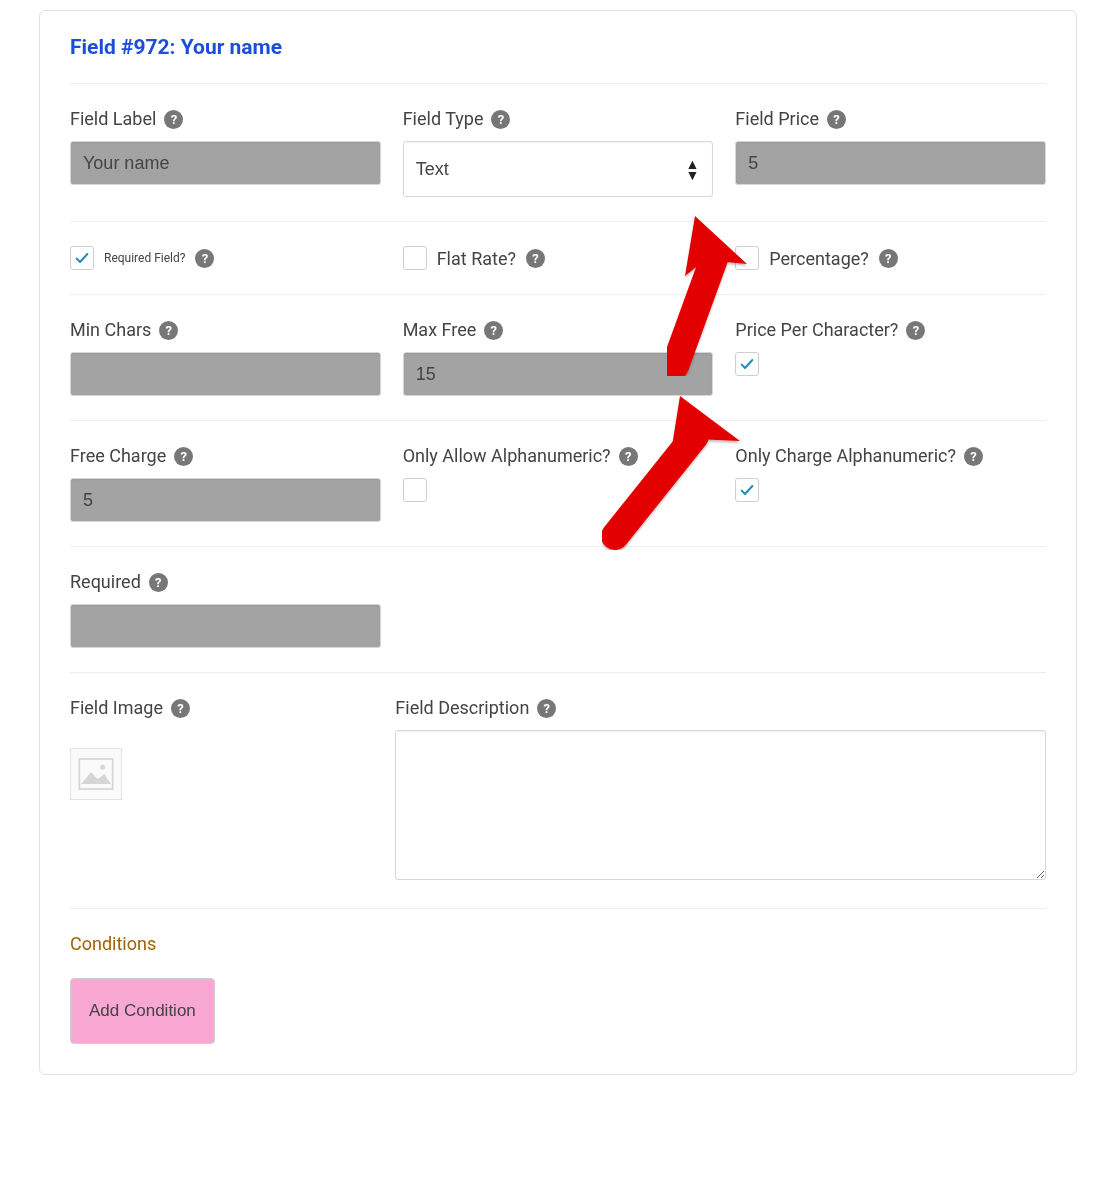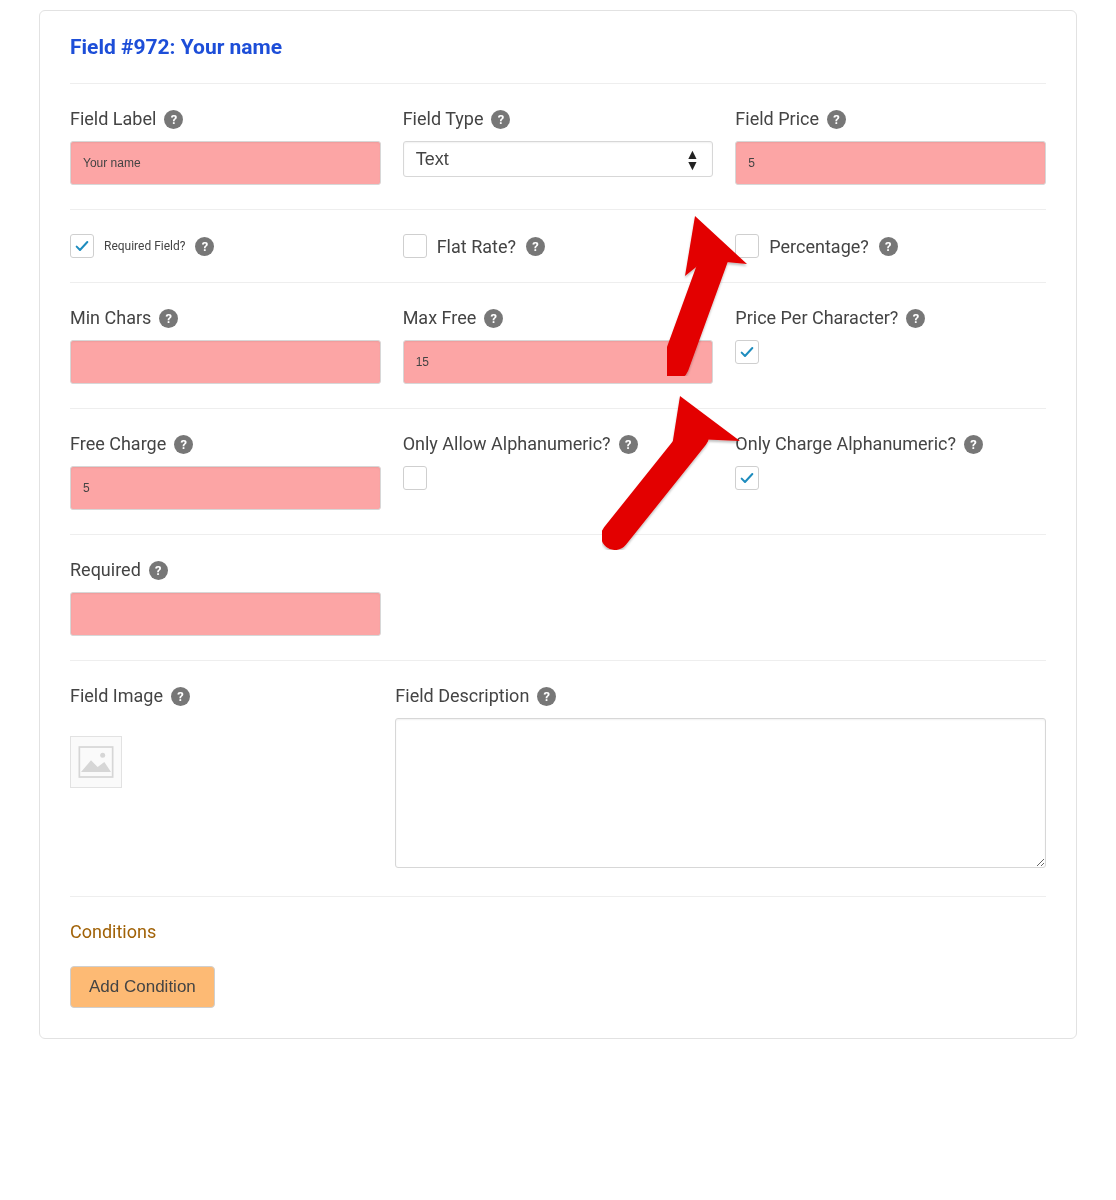--- a/index.html
+++ b/index.html
@@ -58,33 +58,33 @@
     font-weight: 700;
     line-height: 1;
     cursor: help;
     user-select: none;
   }
   input[type=text].tinput {
     width: 100%;
     height: 44px;
     border: 1px solid #d7d7d7;
     border-radius: 3px;
-    font-size: 12px;
+    font-size: 18px;
     padding: 18px 12px;
     color: #444;
-    background: #fca5a5;
+    background: #a3a3a3;
     box-shadow: inset 0 1px 2px rgba(0,0,0,0.06);
   }
   .select-wrap {
     position: relative;
     width: 100%;
   }
   select.tselect {
     width: 100%;
-    height: 36px;
+    height: 56px;
     border: 1px solid #d7d7d7;
     border-radius: 3px;
     font-size: 18px;
     padding: 0 36px 0 12px;
     color: #444;
     background: #fff;
     appearance: none;
     -webkit-appearance: none;
     box-shadow: inset 0 1px 2px rgba(0,0,0,0.06);
   }
@@ -132,24 +132,24 @@
   .img-placeholder {
     width: 52px; height: 52px;
     border: 1px solid #e2e2e2;
     background: #fafafa;
     display:flex; align-items:center; justify-content:center;
     margin-top: 30px;
   }
   .img-placeholder svg { width: 40px; height: 40px; }
   .btn {
     border: 1px solid #cfcfcf;
-    background: #fdba74;
+    background: #f9a8d4;
     color: #444;
     font-size: 17px;
-    padding: 10px 18px;
+    padding: 22px 18px;
     border-radius: 4px;
     cursor: pointer;
   }
   .conditions-heading {
     font-size: 18px;
     color: #a16207;
     margin: 0 0 24px 0;
   }
   
   .arrow {

